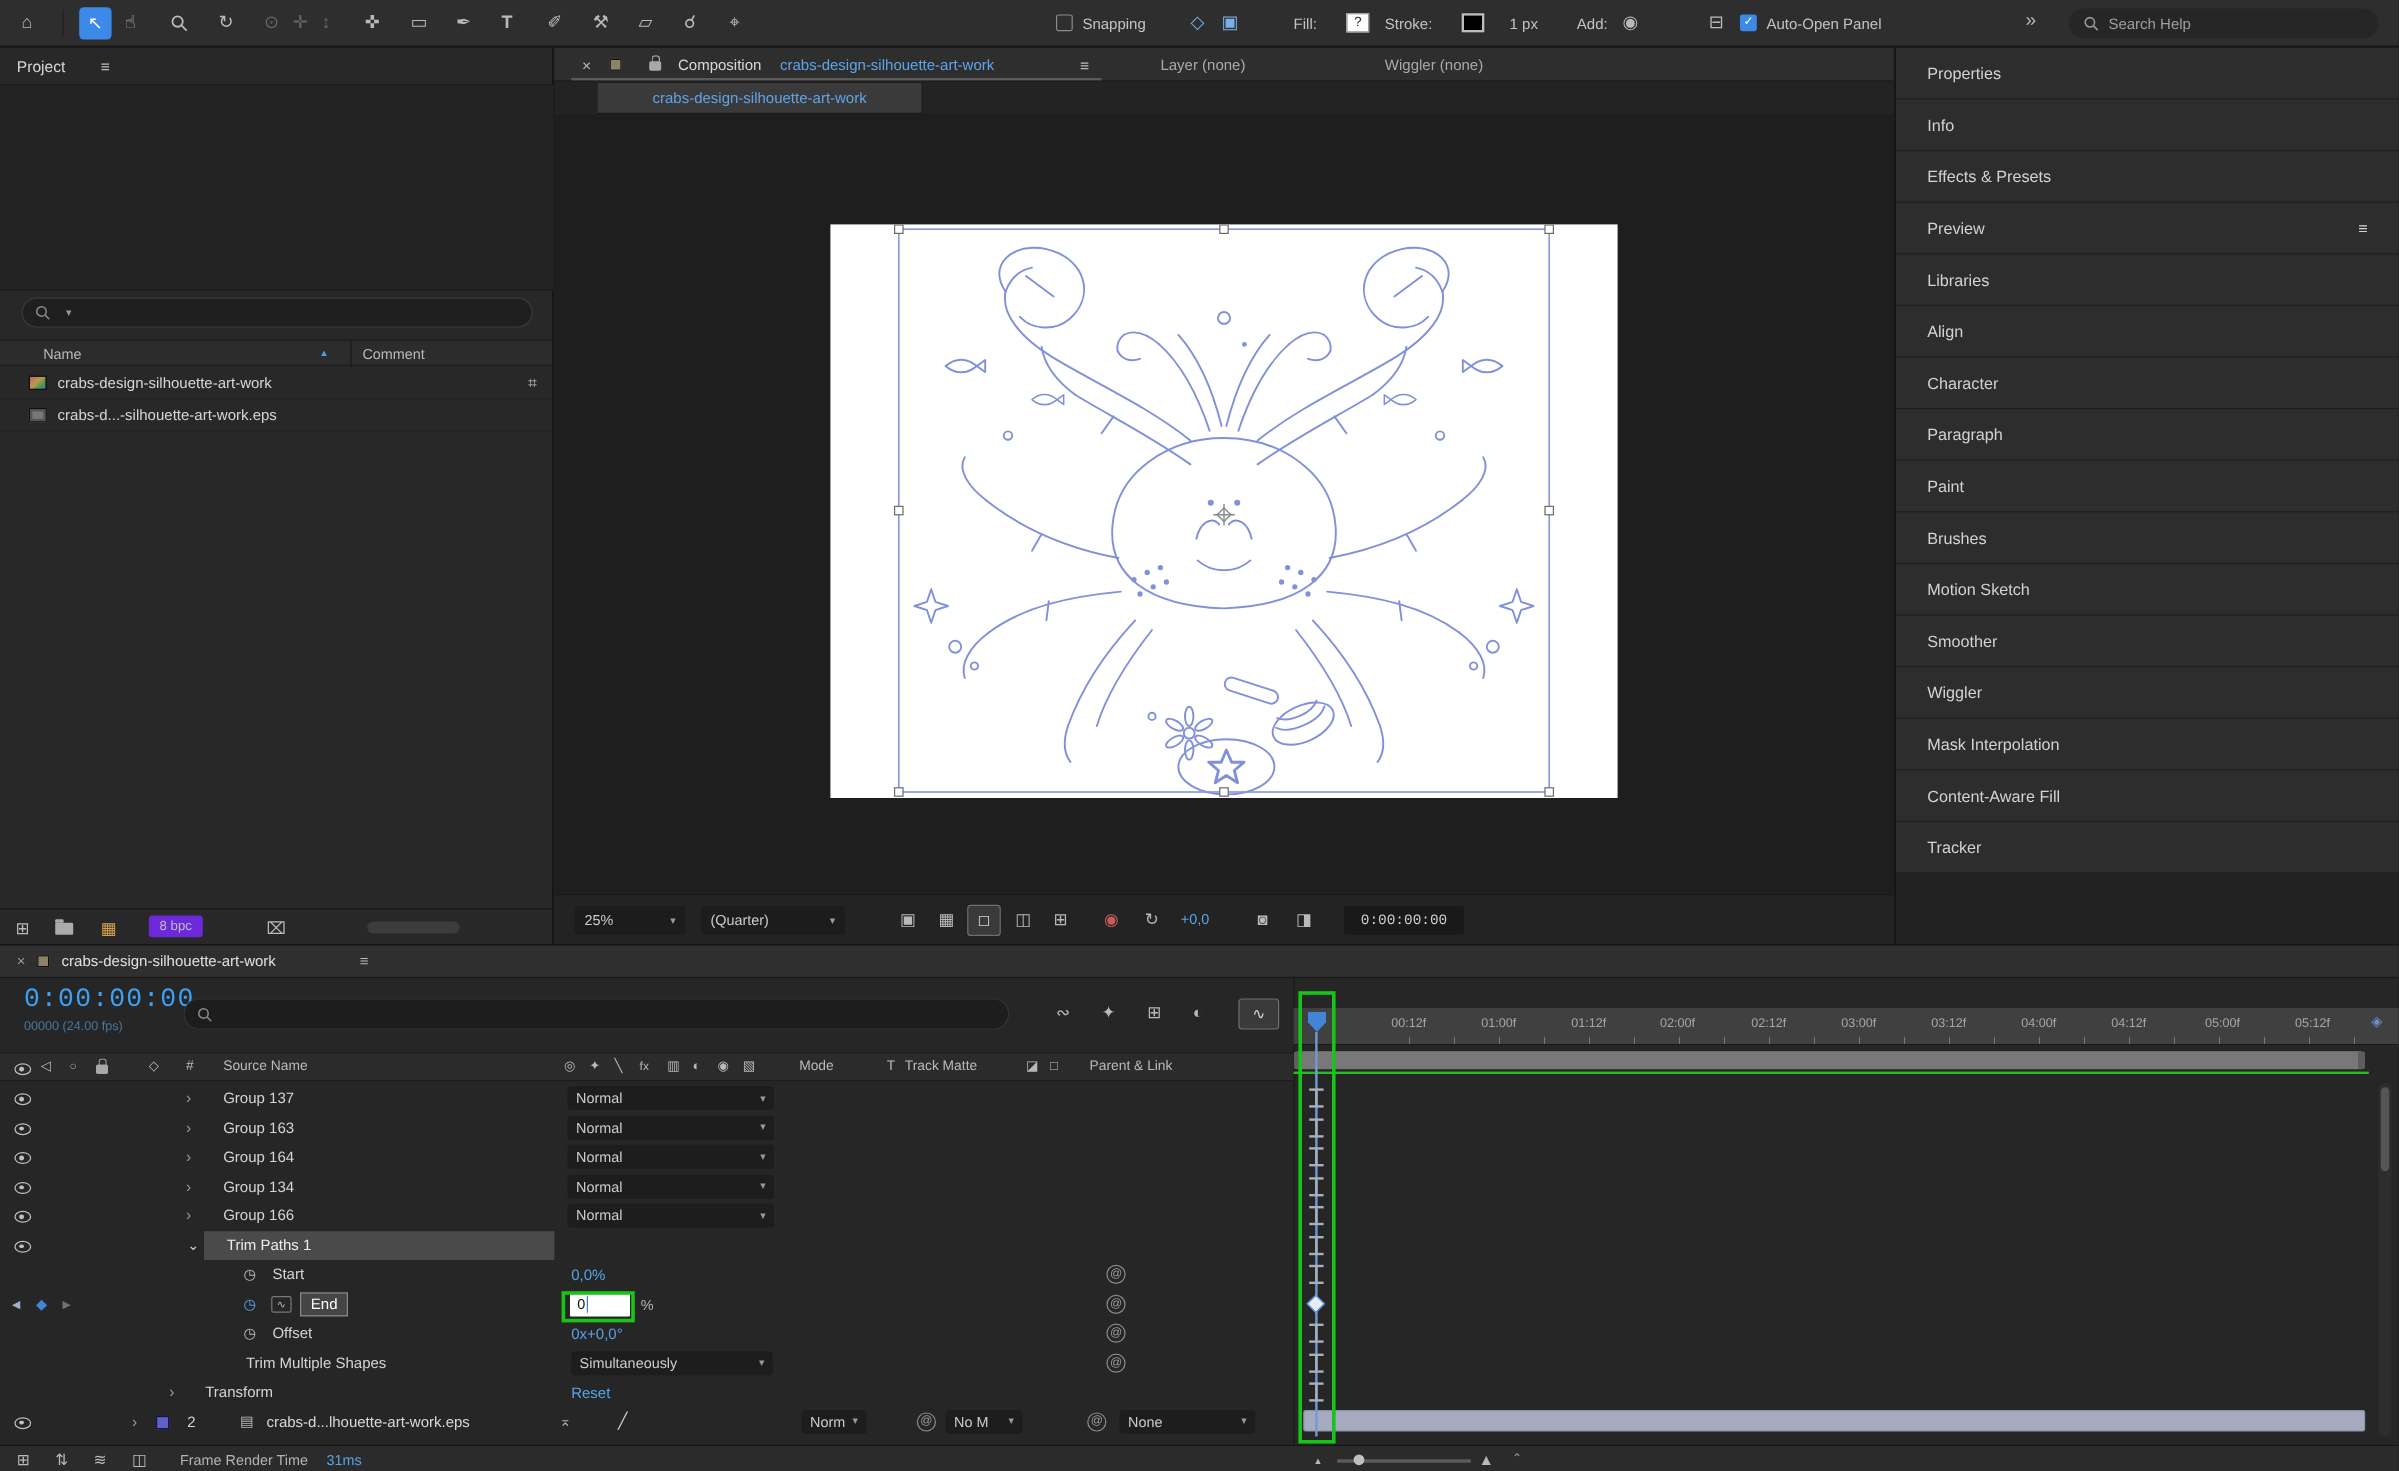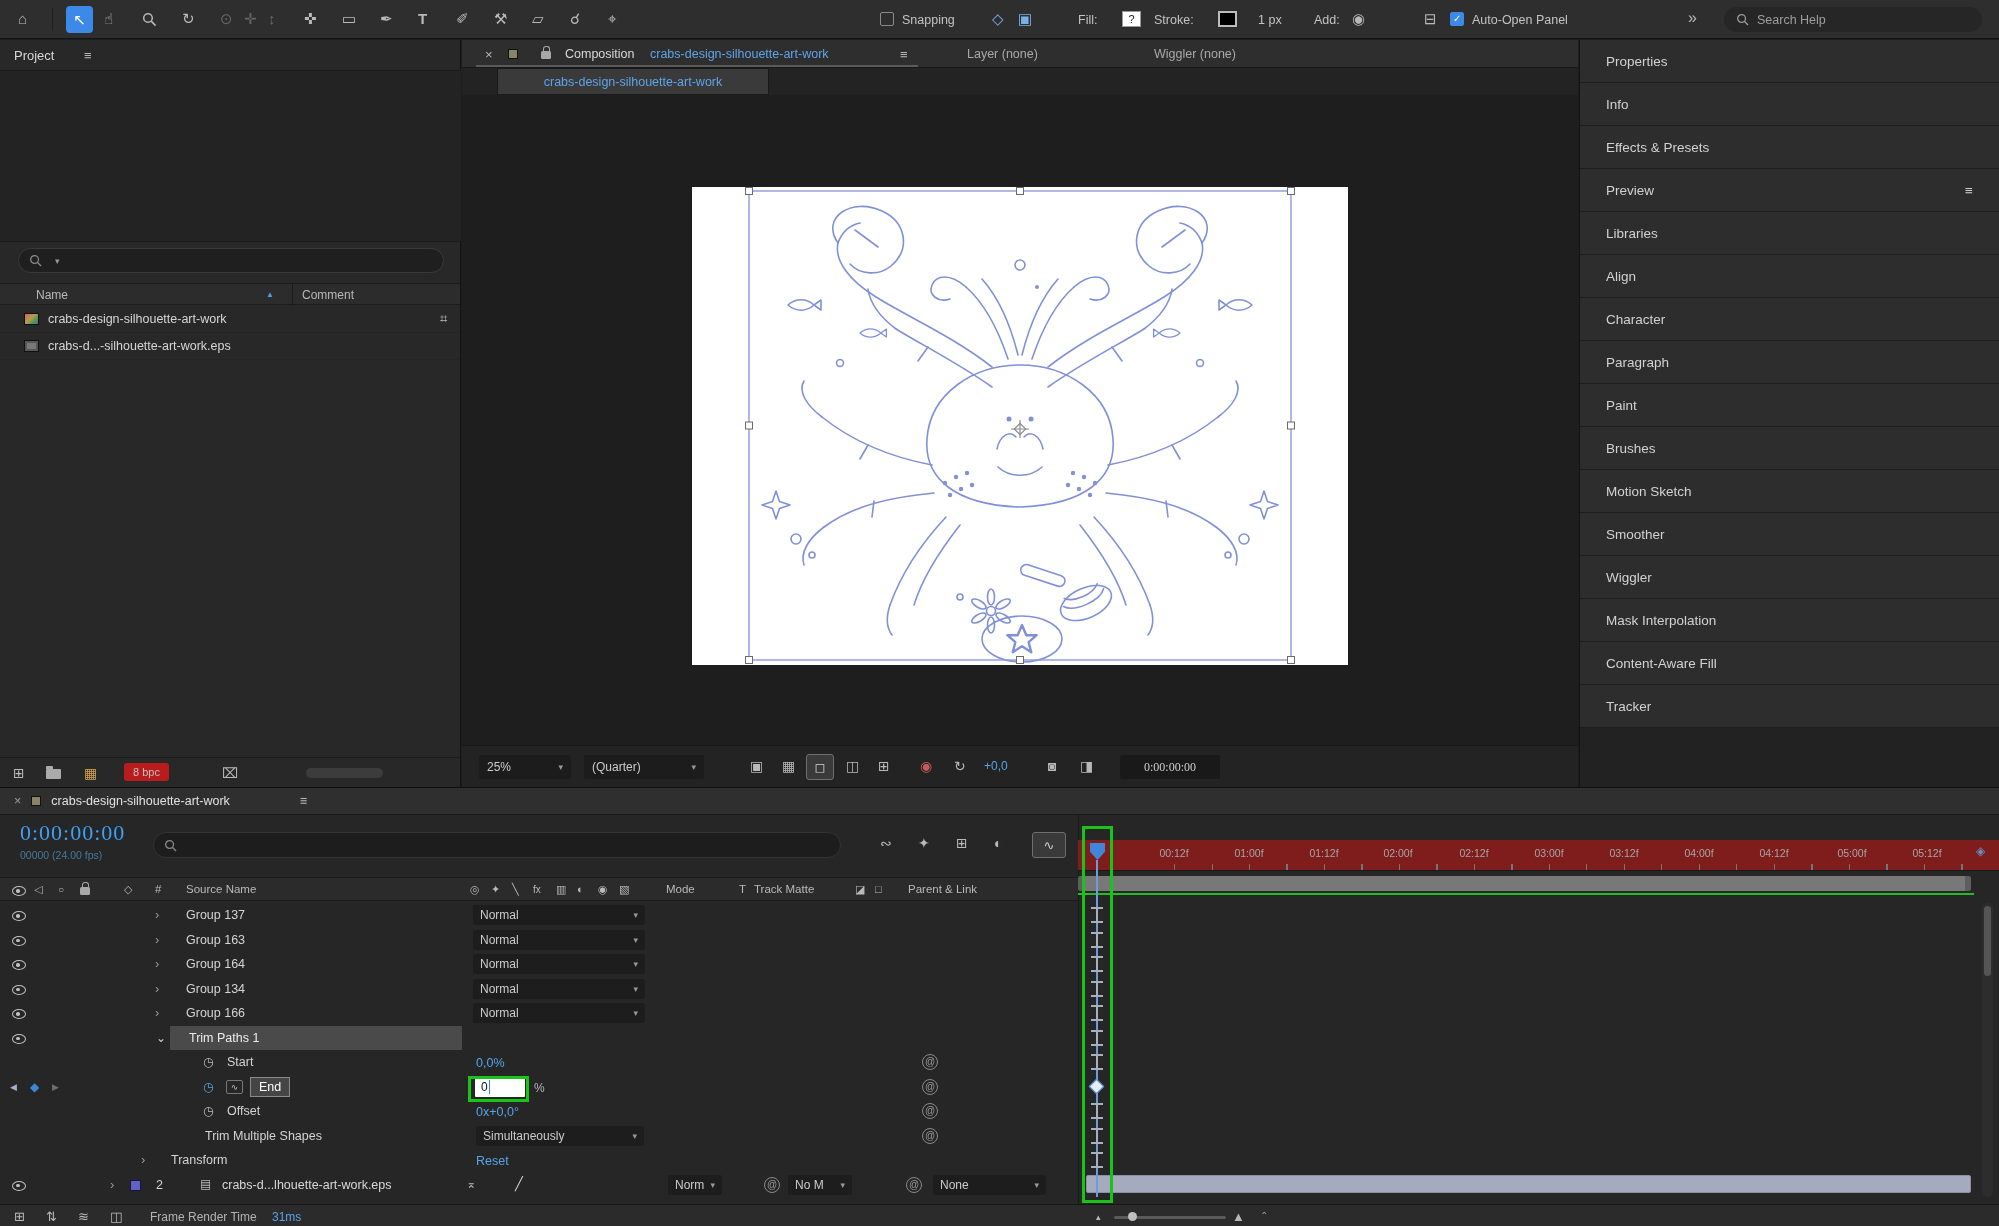--- a/index.html
+++ b/index.html
@@ -2,21 +2,21 @@
 <html><head>
 <meta charset="utf-8">
 <style>
 *{margin:0;padding:0;box-sizing:border-box}
 html{background:#0e0e0e}
 body{width:1999px;height:1226px;position:relative;overflow:hidden;background:#1d1d1d;
      font-family:"Liberation Sans","DejaVu Sans",sans-serif;color:#c8c8c8;font-size:13px}
 .g{position:absolute;line-height:1;color:#b9b9b9;font-size:15px}
 .dim{color:#666}
 .blue{color:#57a3ea}
-.mono{font-family:Liberation Serif, serif}
+.mono{font-family:Liberation Mono, monospace}
 
 #toolbar{position:absolute;left:0;top:0;width:1999px;height:39px;background:#2e2e2e;border-bottom:1px solid #131313}
 .toolact{position:absolute;top:6px;width:27px;height:27px;background:#3c89e8;color:#fff;border-radius:4px;
          text-align:center;line-height:27px;font-size:15px}
 .vsep{position:absolute;top:8px;width:1px;height:23px;background:#202020}
 .cb{position:absolute;width:14px;height:14px;border:1px solid #8b8b8b;border-radius:2px;top:12px}
 .cb.on{background:#3c89e8;border-color:#3c89e8}
 .cb.on::after{content:"✓";position:absolute;left:2px;top:0;color:#fff;font-size:10px}
 .tlabel{position:absolute;top:13px;font-size:12.5px;color:#c3c3c3}
 .fillbox{position:absolute;top:11px;width:19px;height:16px;background:#fff;border:1px solid #9a9a9a;color:#222;
@@ -40,21 +40,21 @@
 
 .phead{position:absolute;left:0;top:0;width:100%;height:30px}
 .ppreview{position:absolute;left:0;top:30px;width:461px;height:172px;background:#232323;border-top:1px solid #1b1b1b;border-bottom:1px solid #1b1b1b}
 .psearch{position:absolute;left:18px;top:208px;width:426px;height:25px;background:#1f1f1f;border:1px solid #3a3a3a;border-radius:13px;
          display:flex;align-items:center;gap:7px;padding:0 10px}
 .pcols{position:absolute;left:0;top:243px;width:100%;height:22px;background:#2c2c2c;border-top:1px solid #1c1c1c;border-bottom:1px solid #1c1c1c;font-size:12px;color:#b5b5b5}
 .prow{position:absolute;left:0;width:100%;height:27px;border-bottom:1px solid #242424}
 .icomp{position:absolute;width:15px;height:12px;border:1px solid #101010;background:linear-gradient(135deg,#c8625f,#b89b4a 45%,#56984f 70%,#4c6cb0)}
 .ieps{position:absolute;width:15px;height:12px;border:1px solid #101010;background:#787878;box-shadow:inset 0 0 0 2px #565656}
 .pfoot{position:absolute;left:0;bottom:0;width:100%;height:30px;background:#282828;border-top:1px solid #1b1b1b}
-.pill{position:absolute;background:#b91c1c;border-radius:3px;font-size:11px;color:#c0c0c0;padding:3px 9px}
+.pill{position:absolute;background:#6d28d9;border-radius:3px;font-size:11px;color:#c0c0c0;padding:3px 9px}
 
 .vtabs{position:absolute;left:0;top:0;width:100%;height:28px;background:#2e2e2e;border-bottom:1px solid #181818;font-size:12.5px}
 .vtabu{position:absolute;left:14px;bottom:0;width:442px;height:2px;background:#5a5a5a}
 .vsubtab{position:absolute;left:35px;top:28px;width:272px;height:27px;background:#3a3a3a;border:1px solid #1a1a1a;
          display:flex;align-items:center;justify-content:center;font-size:12.5px}
 .vcontent{position:absolute;left:0;top:55px;width:100%;height:650px;background:#1e1e1e}
 .canvas{position:absolute;left:230px;top:92px;width:656px;height:478px;background:#ffffff}
 .vbottom{position:absolute;left:0;top:705px;width:100%;height:42px;border-top:1px solid #191919}
 .dd{position:absolute;background:#1c1c1c;border-radius:3px;height:24px;display:flex;align-items:center;justify-content:space-between;
     padding:0 8px;color:#cccccc;font-size:12px}
@@ -81,21 +81,21 @@
 .trhl{position:absolute;left:170px;top:0;width:292px;height:24.5px;background:#4a4a4a}
 .pw{position:absolute;top:4px;width:16px;height:16px;border-radius:50%;border:1px solid #8a8a8a;color:#9a9a9a;
     font-size:10px;text-align:center;line-height:14px}
 .val{position:absolute;top:6px;font-size:12.5px}
 .endlbl{position:absolute;left:250px;top:2px;padding:2px 8px;border:1px solid #8a8a8a;background:#454545;color:#fff;font-size:12.5px}
 .endinput{position:absolute;left:475px;top:2px;width:50px;height:20px;background:#fff;border-radius:1px;display:flex;align-items:center;padding-left:6px}
 .caret{width:1.5px;height:14px;background:#3d7fd6;margin-left:1px}
 .gicon{position:absolute;top:5px;width:17px;height:14px;border:1px solid #787878;border-radius:2px;font-size:9px;color:#c0c0c0;
        text-align:center;line-height:13px}
 
-.tlruler{position:absolute;left:1078px;top:52px;width:921px;height:31px;background:#7f1d1d;border-bottom:1px solid #191919}
+.tlruler{position:absolute;left:1078px;top:52px;width:921px;height:31px;background:#404040;border-bottom:1px solid #191919}
 .rlab{position:absolute;top:7px;font-size:10.5px;color:#a5a5a5;transform:translateX(-50%)}
 .rticks{position:absolute;left:96px;right:0;bottom:0;height:6px;background:repeating-linear-gradient(90deg,#767676 0 1px,transparent 1px 37.5px)}
 .workbar{position:absolute;left:1078px;top:88px;width:893px;height:15px;background:#787878;border-left:6px solid #5e5e5e;border-right:6px solid #5e5e5e;border-radius:2px}
 .greenline{position:absolute;left:1078px;top:105px;width:896px;height:2px;background:#24bd24}
 .playline{position:absolute;left:1096px;top:72px;width:2px;height:337px;background:#6f9bd8}
 .playhead{position:absolute;left:1090px;top:55px;width:15px;height:17px;background:#4284d8;
           clip-path:polygon(0 0,100% 0,100% 52%,50% 100%,0 52%)}
 .ibeam{position:absolute;width:12px;height:16px;border-top:2px solid #a8b0c0;border-bottom:2px solid #a8b0c0}
 .ibeam::before{content:"";position:absolute;left:5px;top:0;width:2px;height:12px;background:#a8b0c0}
 .kfdiamond{position:absolute;left:1091px;top:293px;width:11px;height:11px;background:#e8edf5;border:1.5px solid #4a86d8;transform:rotate(45deg)}

